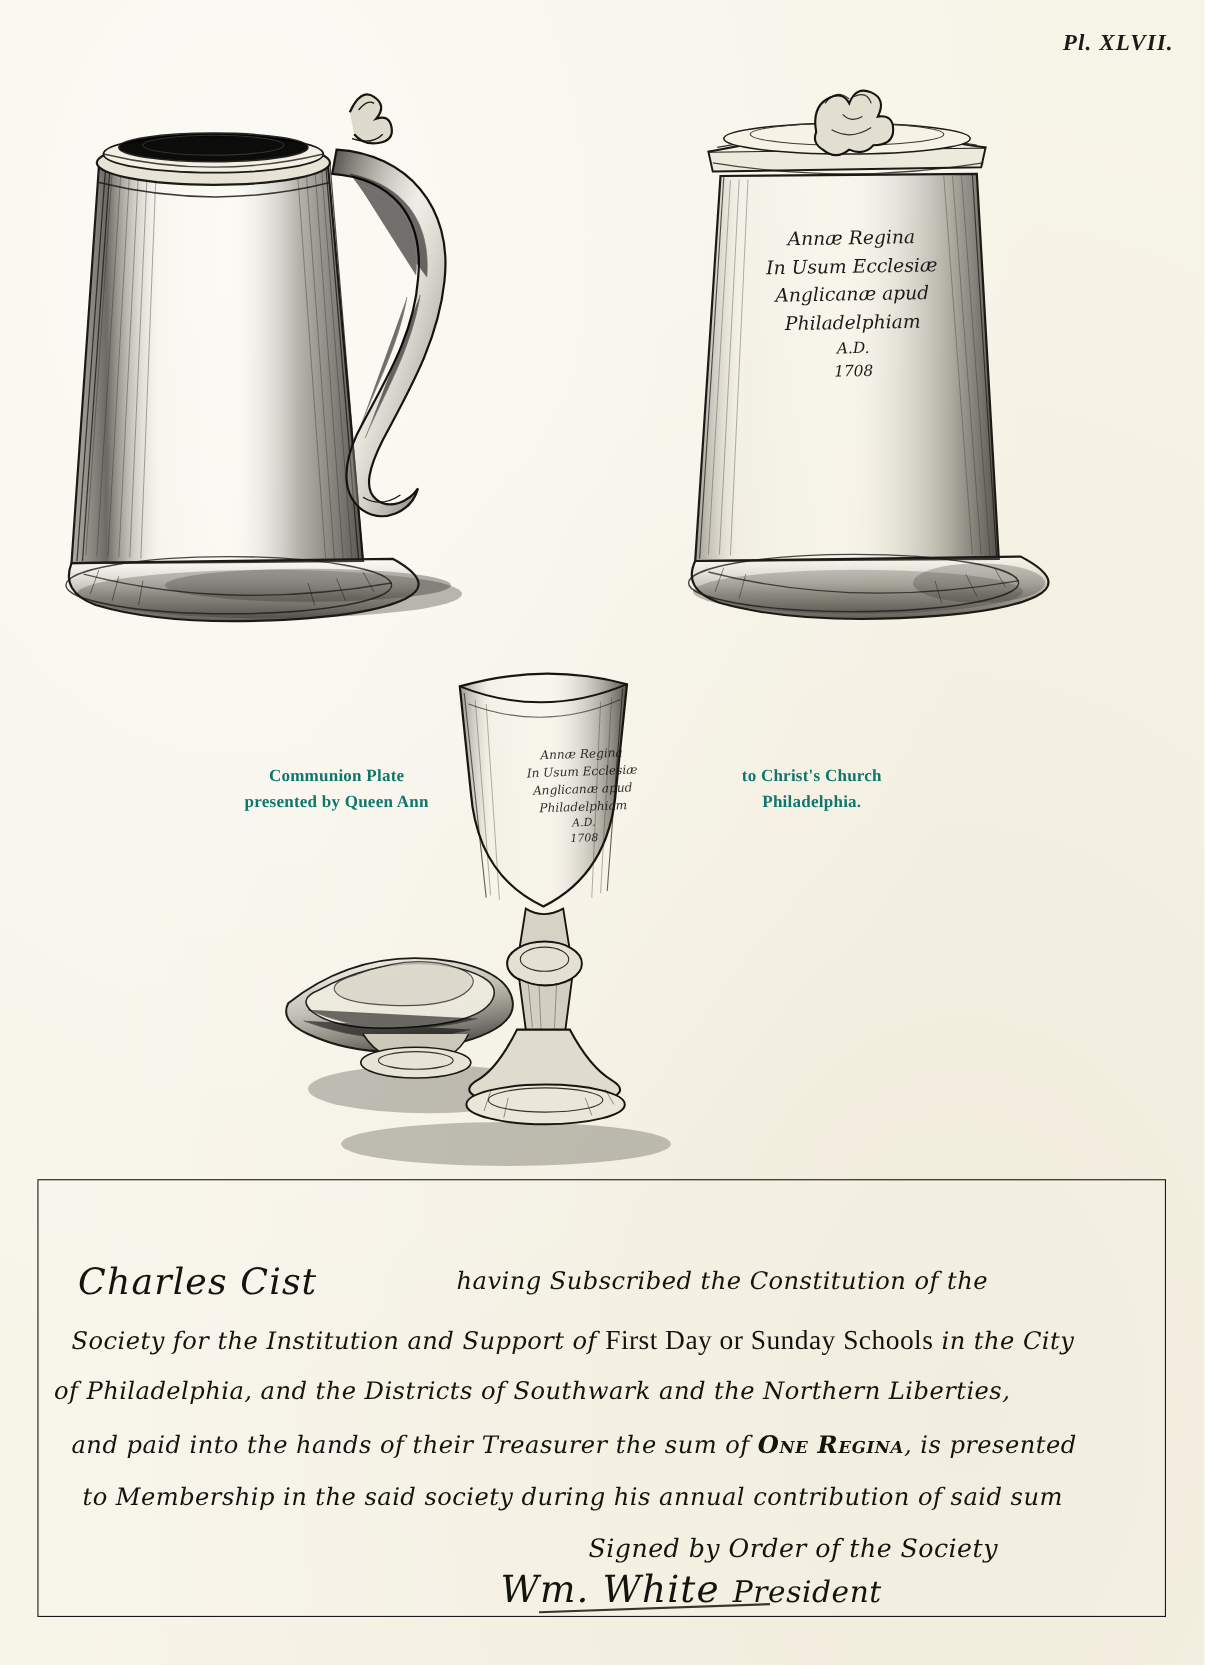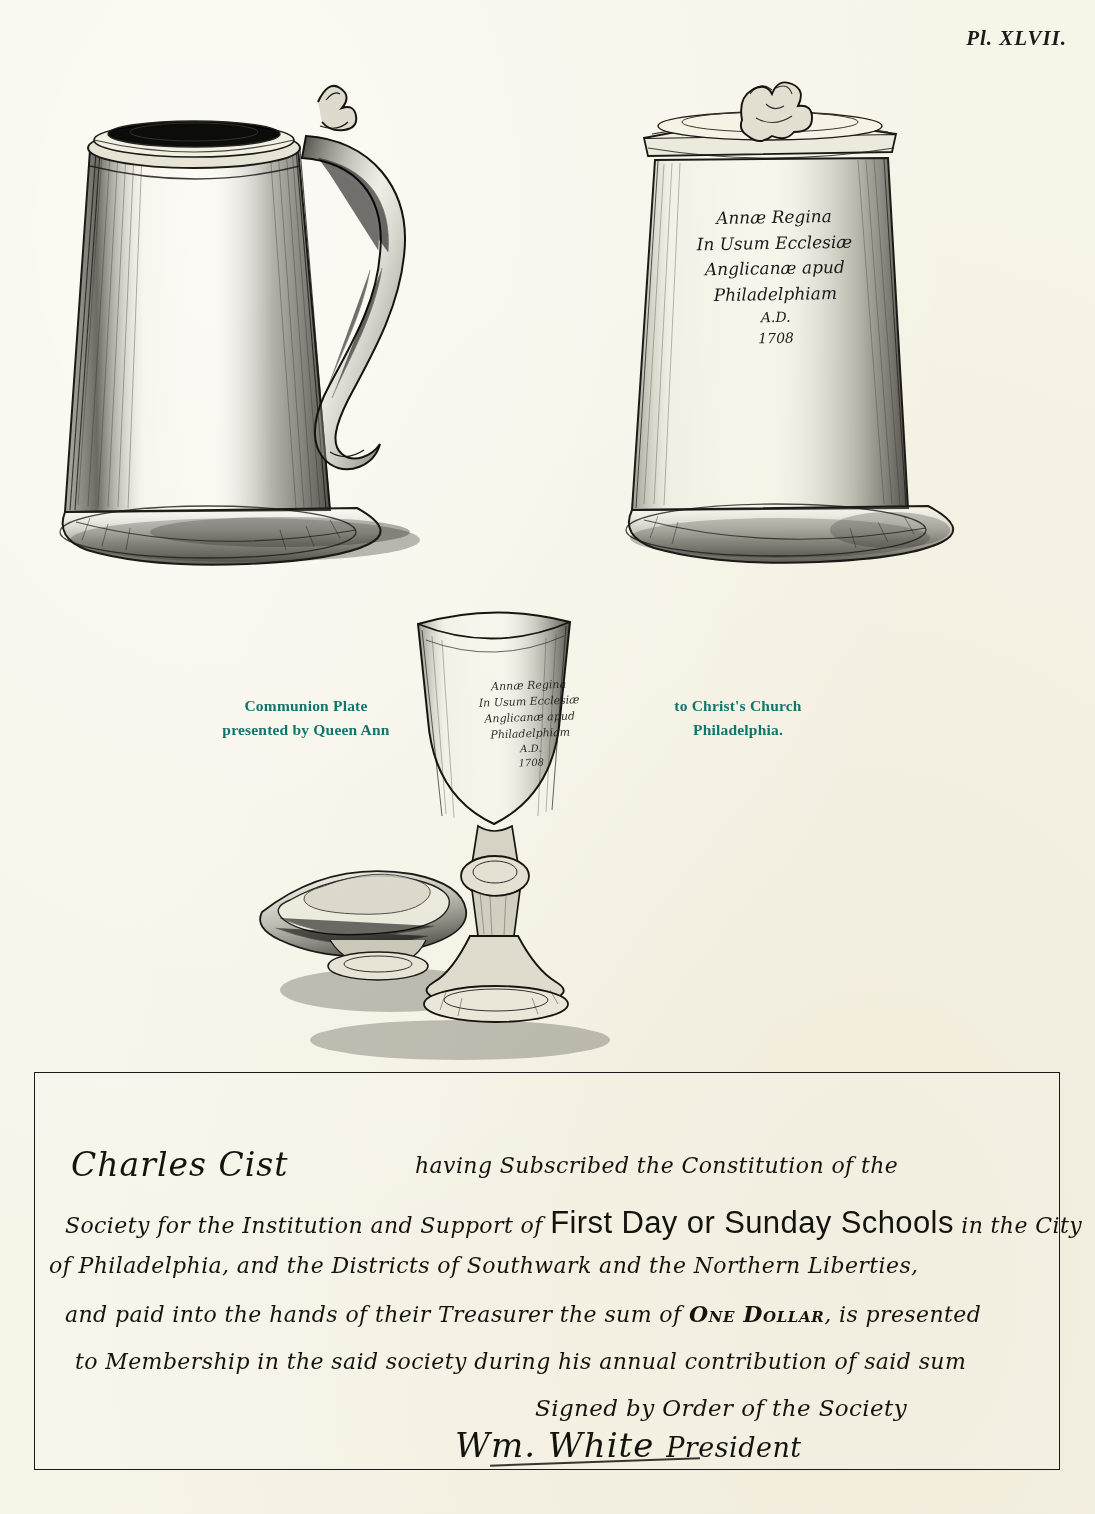--- a/index.html
+++ b/index.html
@@ -99,21 +99,21 @@
     font-size: 33px;
     letter-spacing: 1px;
   }
   .cert-line {
     position: absolute;
     font-size: 22px;
     letter-spacing: 0.4px;
   }
   .l1 { left: 380px; top: 80px; }
   .l2 { left: 30px;  top: 132px; }
-  .l2 .roman { font-family: Liberation Sans, sans-serif; font-style: normal; font-size: 31px; }
+  .l2 .roman { font-family: Liberation Serif, serif; font-style: normal; font-size: 25px; }
   .l3 { left: 14px;  top: 180px; }
   .l4 { left: 30px;  top: 228px; }
   .l4 .caps { font-variant: small-caps; font-weight: bold; letter-spacing: 0.6px; }
   .l5 { left: 40px;  top: 276px; }
   .l6 { left: 500px; top: 322px; font-size: 23px; }
   .cert-sign {
     position: absolute;
     left: 420px;
     top: 352px;
     font-size: 34px;
@@ -426,21 +426,21 @@
       <div class="script cert-line l2">
         <span>Society for the Institution and Support of</span>
         <span class="roman">First Day or Sunday Schools</span>
         <span>in the City</span>
       </div>
 
       <div class="script cert-line l3">of Philadelphia, and the Districts of Southwark and the Northern Liberties,</div>
 
       <div class="script cert-line l4">
         <span>and paid into the hands of their Treasurer the sum of</span>
-        <span class="caps">One Dollar</span><span>, is presented</span>
+        <span class="caps">One Regina</span><span>, is presented</span>
       </div>
 
       <div class="script cert-line l5">to Membership in the said society during his annual contribution of said sum</div>
 
       <div class="script cert-line l6">Signed by Order of the Society</div>
 
       <div class="script cert-sign">
         <span>Wm. White</span>
         <span class="title">President</span>
       </div>

